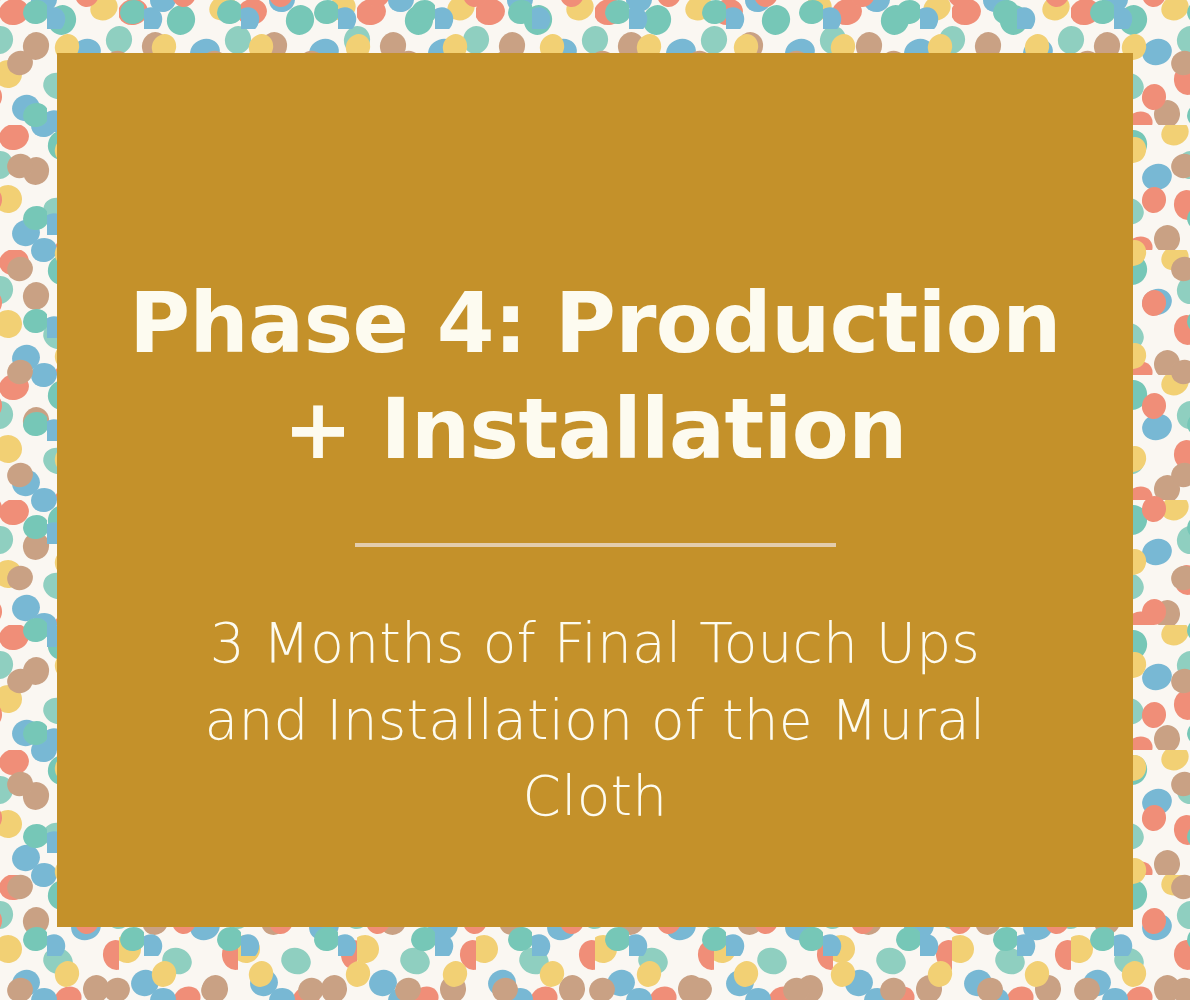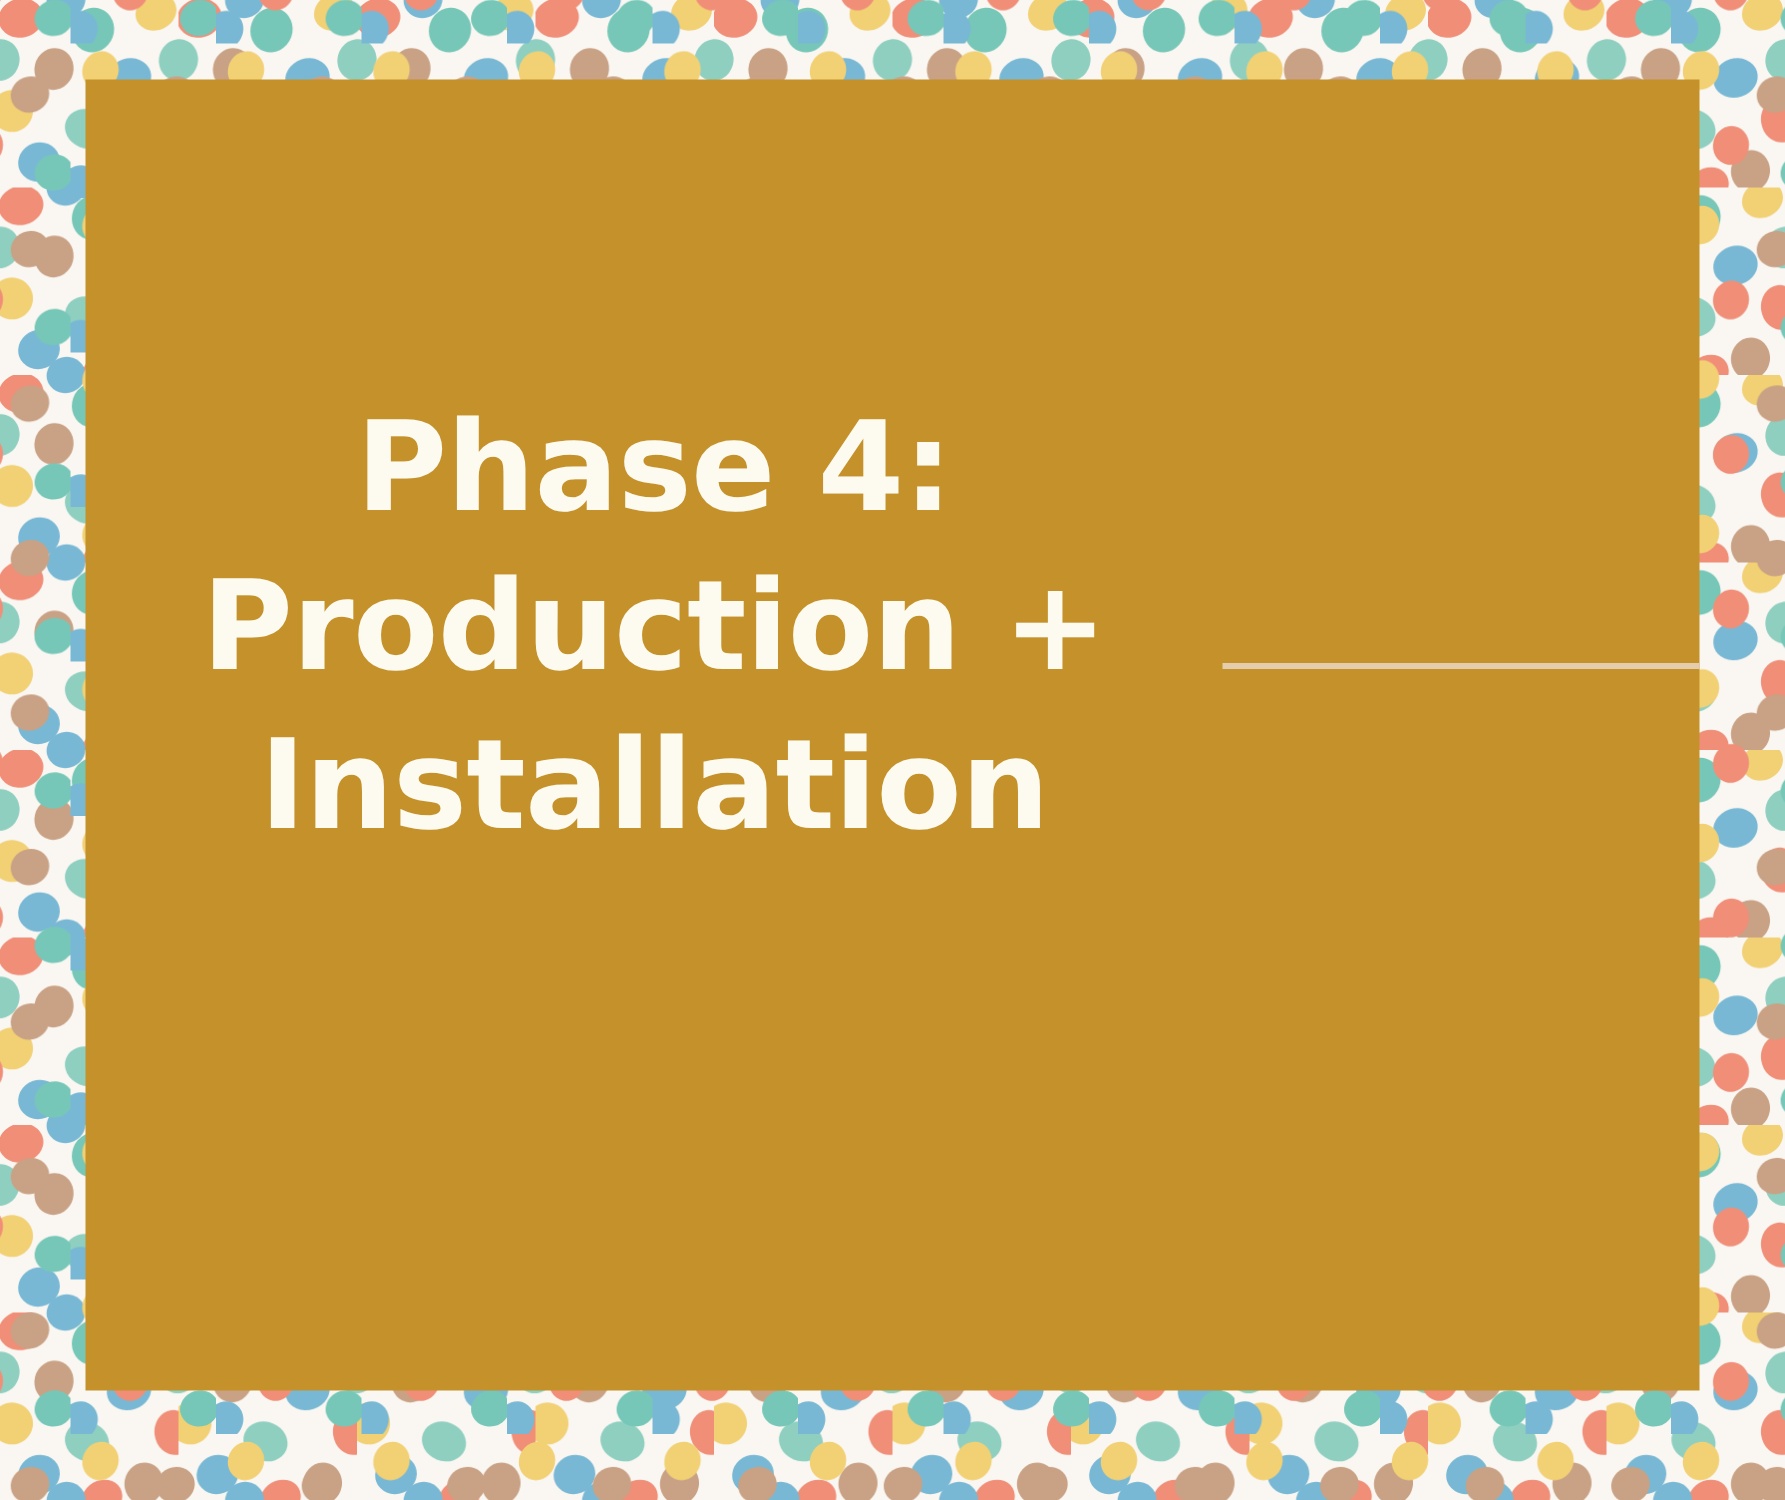--- a/index.html
+++ b/index.html
@@ -40,23 +40,23 @@
     display: flex;
     flex-direction: column;
     align-items: center;
     justify-content: flex-start;
   }
 
   #panel-inner {
     position: absolute;
     left: 0;
     right: 0;
-    top: 206px;
+    top: 218px;
     display: flex;
-    flex-direction: row;
+    flex-direction: column;
     align-items: center;
   }
 
   #title {
     margin: 0;
     padding: 0 70px;
     width: 100%;
     box-sizing: border-box;
     text-align: center;
     color: #FDFBF0;
@@ -127,17 +127,18 @@
     <rect x="0" y="0" width="1190" height="1000" fill="url(#dots2)"></rect>
   </svg>
 
   <div id="gold-panel">
     <div id="panel-inner">
 
       <h1 id="title">Phase 4: Production + Installation</h1>
 
       <hr id="divider">
 
+      <p id="subtitle">3 Months of Final Touch Ups and Installation of the Mural Cloth</p>
 
     </div>
   </div>
 
 </div>
 
 </body></html>

